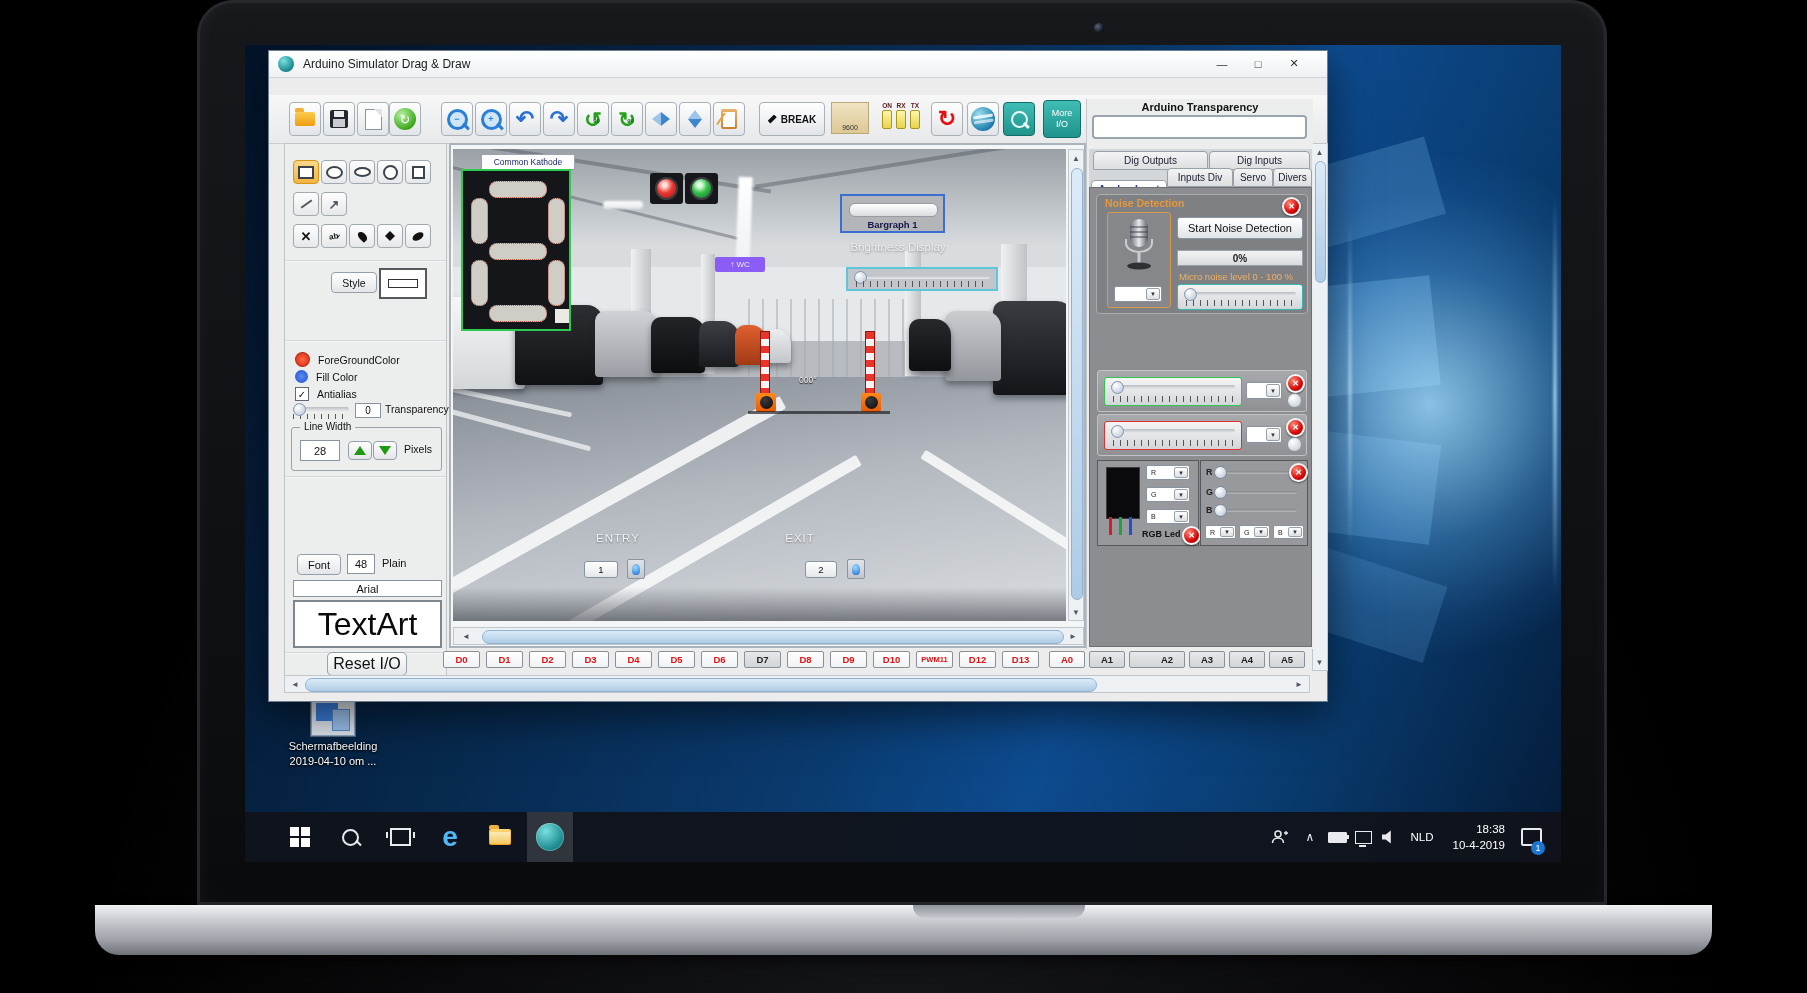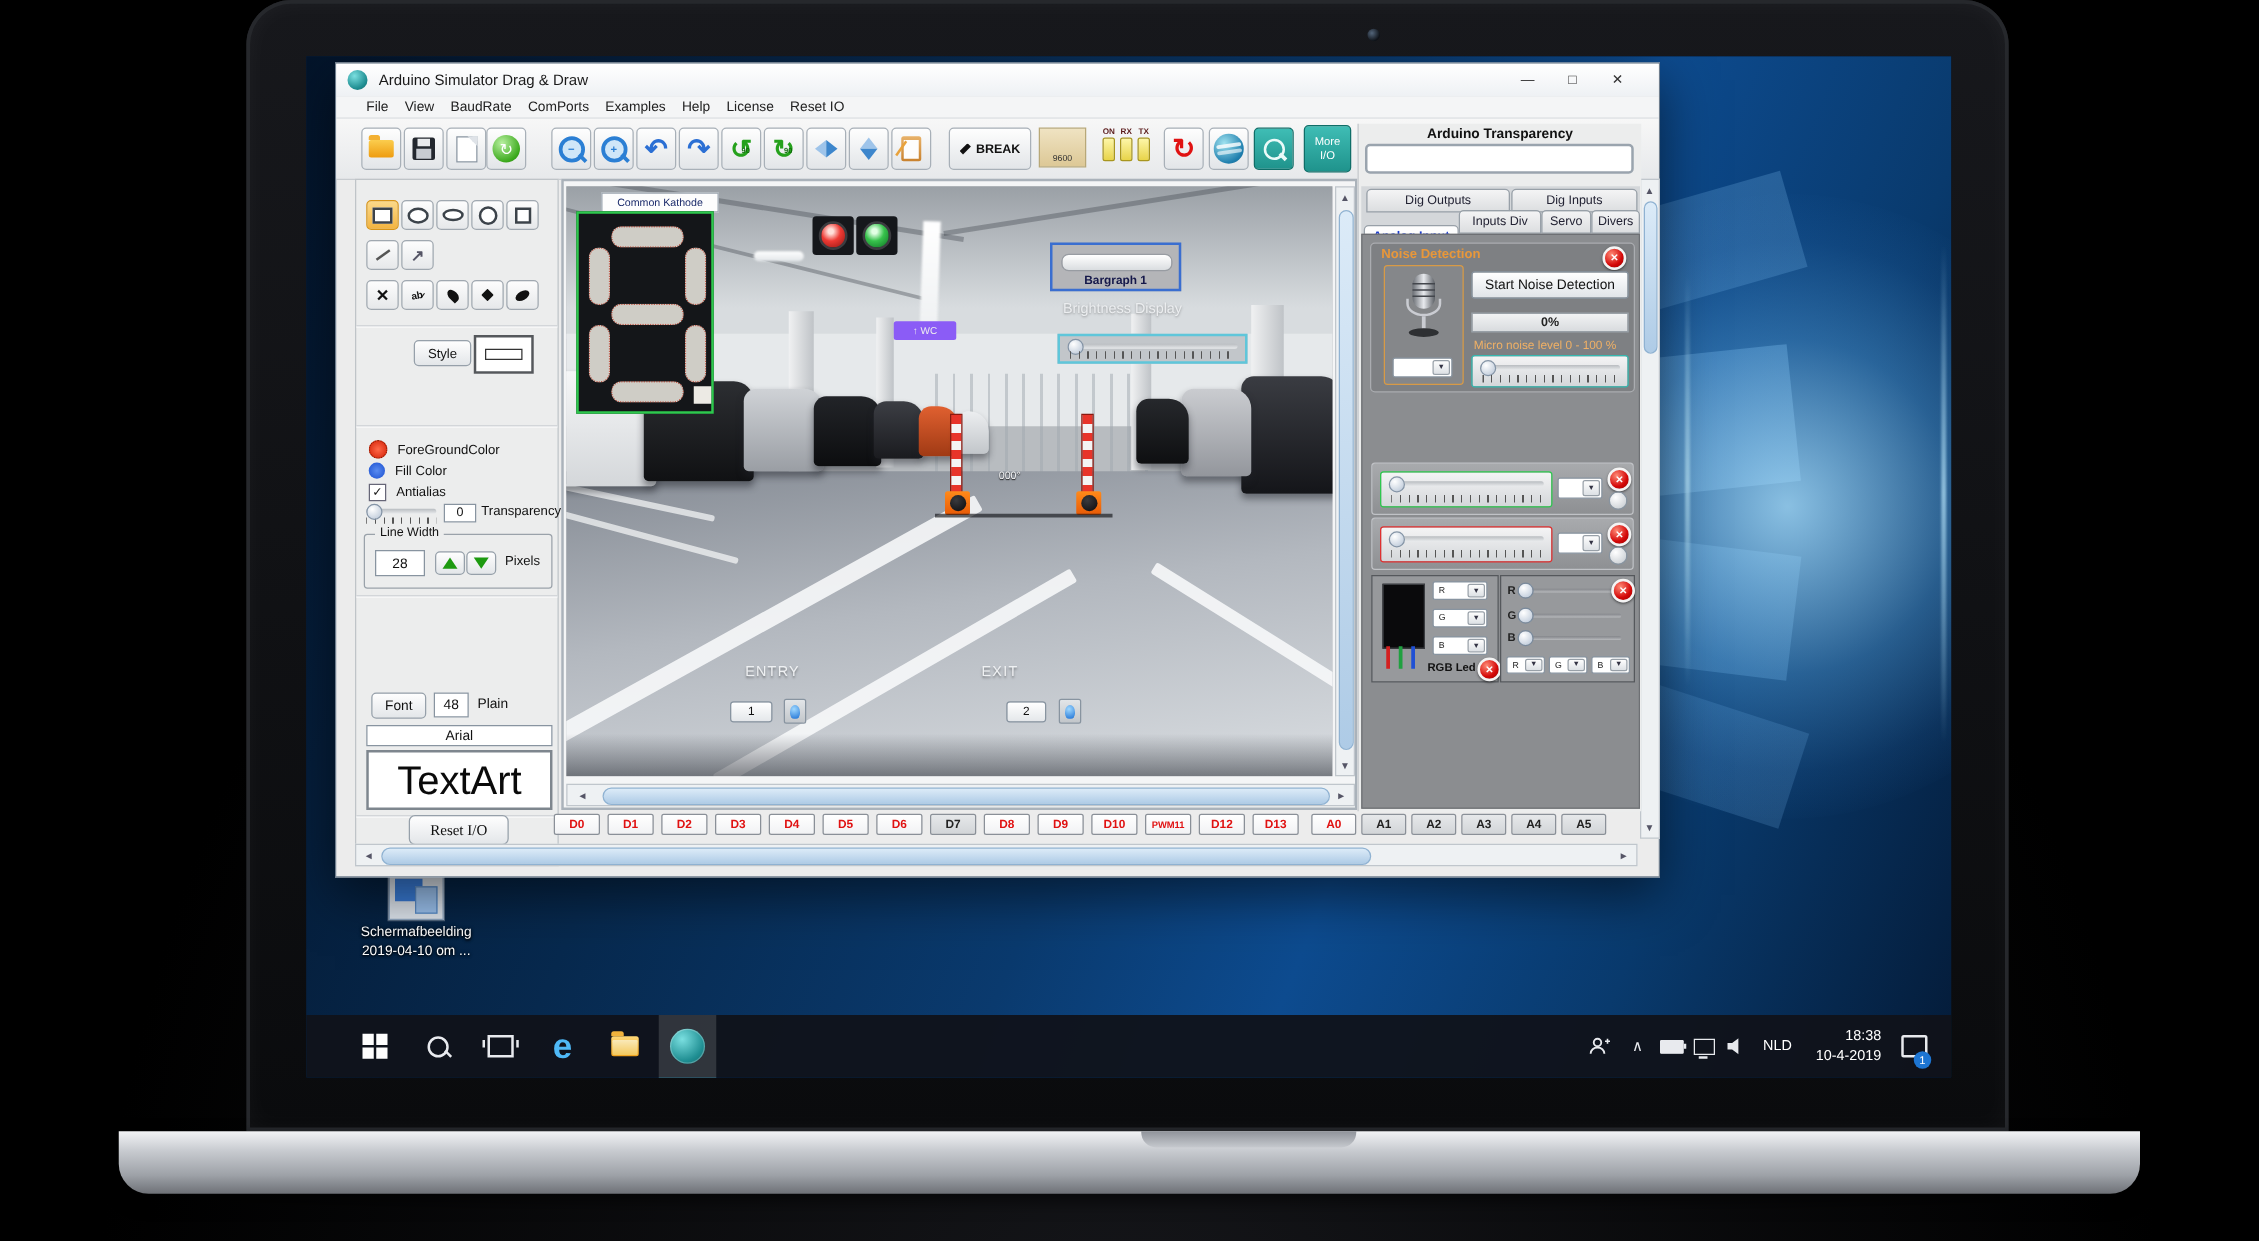--- a/index.html
+++ b/index.html
@@ -226,30 +226,20 @@
 
     <div class="appwin">
       <div class="titlebar">
         <div class="appicon"></div>
         <div class="title-txt">Arduino Simulator Drag &amp; Draw</div>
       </div>
       <div class="winctl" style="left:938px;">—</div>
       <div class="winctl" style="left:974px;">□</div>
       <div class="winctl" style="left:1010px;">✕</div>
 
-      <div class="menubar">
-        <span class="menu-item">File</span>
-        <span class="menu-item">View</span>
-        <span class="menu-item">BaudRate</span>
-        <span class="menu-item">ComPorts</span>
-        <span class="menu-item">Examples</span>
-        <span class="menu-item">Help</span>
-        <span class="menu-item">License</span>
-        <span class="menu-item">Reset IO</span>
-      </div>
 
       <div class="toolbar">
         <div class="tbtn" style="left:20px;">
             <span class="fold-ico"></span>
           </div>
         <div class="tbtn" style="left:54px;">
             <span class="save-ico"></span>
           </div>
         <div class="tbtn" style="left:88px;">
             <span class="doc-ico"></span>
@@ -404,21 +394,21 @@
           <span class="lp-label abs" style="left:112px;top:15px;">Pixels</span>
         </div>
         <div class="lp-div" style="top:332px;"></div>
 
         <div class="btn3d abs" style="left:12px;top:410px;width:42px;height:19px;font-size:11px;">Font</div>
         <div class="field abs" style="left:62px;top:410px;width:26px;height:18px;">48</div>
         <span class="lp-label abs" style="left:97px;top:413px;font-size:11px;">Plain</span>
         <div class="field abs" style="left:8px;top:436px;width:147px;height:15px;">Arial</div>
         <div class="abs" style="left:8px;top:456px;width:145px;height:44px;background:#fff;border:2px solid #7e868e;display:flex;align-items:center;justify-content:center;font-size:32px;color:#0a0a0a;">TextArt</div>
         <div class="lp-div" style="top:508px;"></div>
-        <div class="btn3d abs" style="left:42px;top:508px;width:78px;height:22px;font-size:12px;border-radius:5px;font-family:Liberation Serif, serif;">Reset I/O</div>
+        <div class="btn3d abs" style="left:42px;top:508px;width:78px;height:22px;font-size:16px;border-radius:5px;">Reset I/O</div>
       </div>
 
       <div class="canvas">
         <div class="photo">
           <div class="ceiling"></div>
           <div class="beam-dark" style="left:-20px;top:14px;width:340px;height:4px;transform:rotate(9deg);"></div>
           <div class="beam-dark" style="left:300px;top:10px;width:330px;height:4px;transform:rotate(-9deg);"></div>
           <div class="beam-dark" style="left:-10px;top:52px;width:300px;height:3px;transform:rotate(14deg);"></div>
           <div class="lightbar" style="left:283px;top:28px;width:14px;height:155px;transform:rotate(2deg);"></div>
           <div class="lightbar" style="left:150px;top:52px;width:40px;height:8px;border-radius:4px;"></div>
@@ -534,21 +524,21 @@
         <span class="pin red" style="width:35px;">D8</span>
         <span class="pin red" style="width:35px;">D9</span>
         <span class="pin red" style="width:35px;">D10</span>
         <span class="pin red small" style="width:35px;">PWM11</span>
         <span class="pin red" style="width:35px;">D12</span>
         <span class="pin red" style="width:35px;">D13</span>
       </div>
       <div class="pinrow" style="left:780px;top:600px;gap:4px;">
         <span class="pin red" style="width:34px;">A0</span>
         <span class="pin gray" style="width:34px;">A1</span>
-        <span class="pin gray" style="width:34px;">A2</span>
+        <span class="pin gray" style="width:34px;padding-left:20px;">A2</span>
         <span class="pin gray" style="width:34px;">A3</span>
         <span class="pin gray" style="width:34px;">A4</span>
         <span class="pin gray" style="width:34px;">A5</span>
       </div>
 
       <div class="scroll-h" style="left:15px;top:624px;width:1026px;">
         <div class="sarrow" style="left:4px;top:2px;width:12px;height:12px;">◄</div>
         <div class="sthumb" style="left:20px;top:2px;width:790px;height:12px;"></div>
         <div class="sarrow" style="right:4px;top:2px;width:12px;height:12px;">►</div>
       </div>

